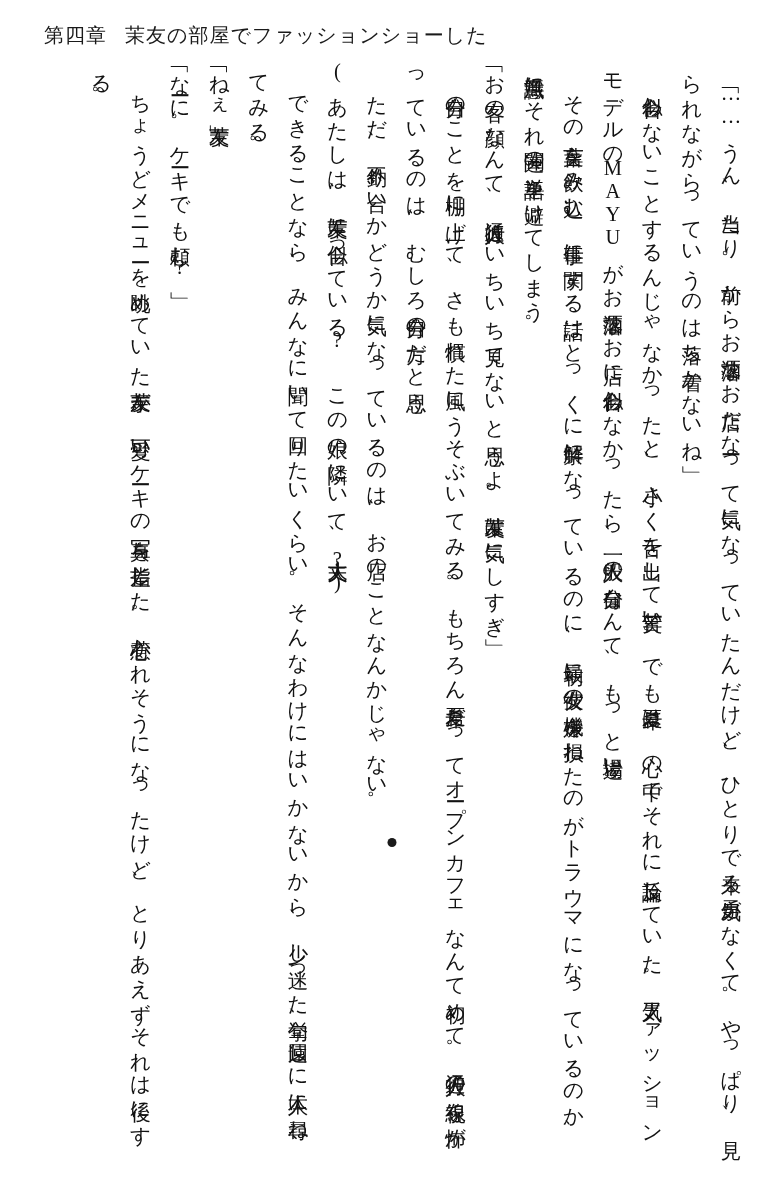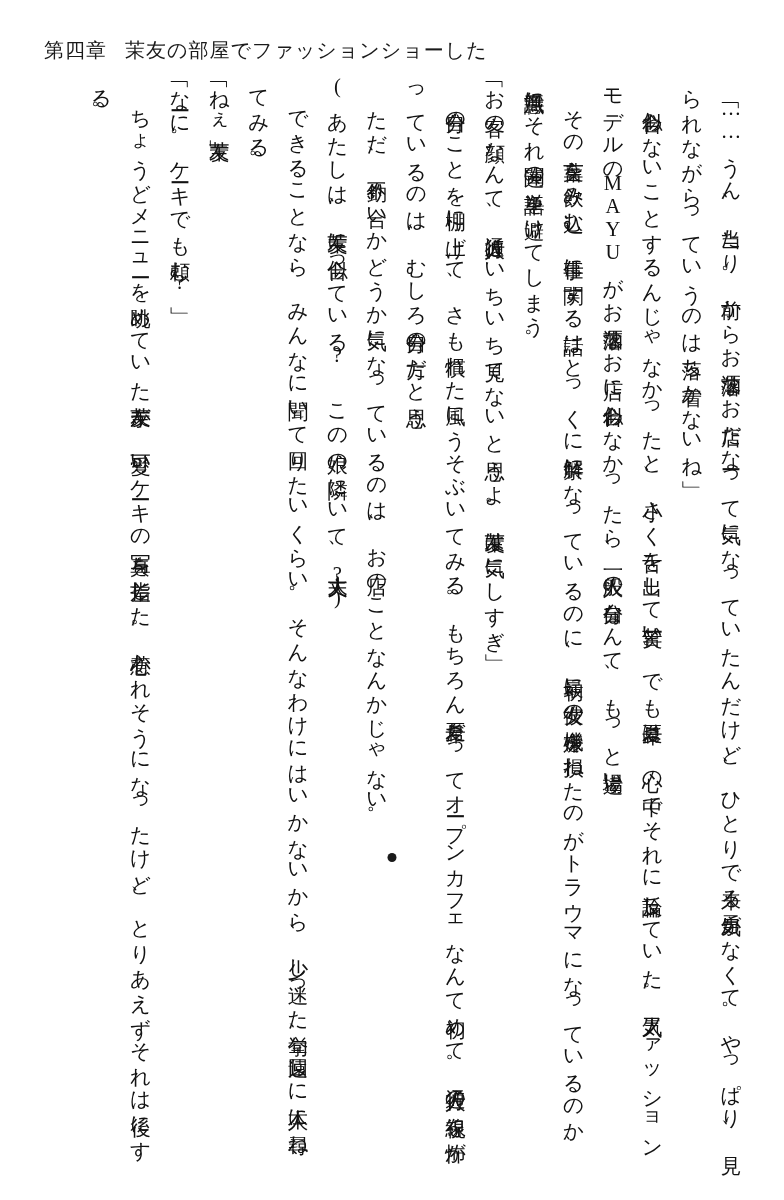--- a/index.html
+++ b/index.html
@@ -14,21 +14,20 @@
     color: #141414;
     position: relative;
     overflow: hidden;
   }
 
   .page {
     position: absolute;
     inset: 0;
     width: 784px;
     height: 855px;
-    margin-top: 15px;
   }
 
   
   .header {
     position: absolute;
     top: 22px;
     left: 44px;
     right: 44px;
     height: 34px;
     font-size: 20px;

